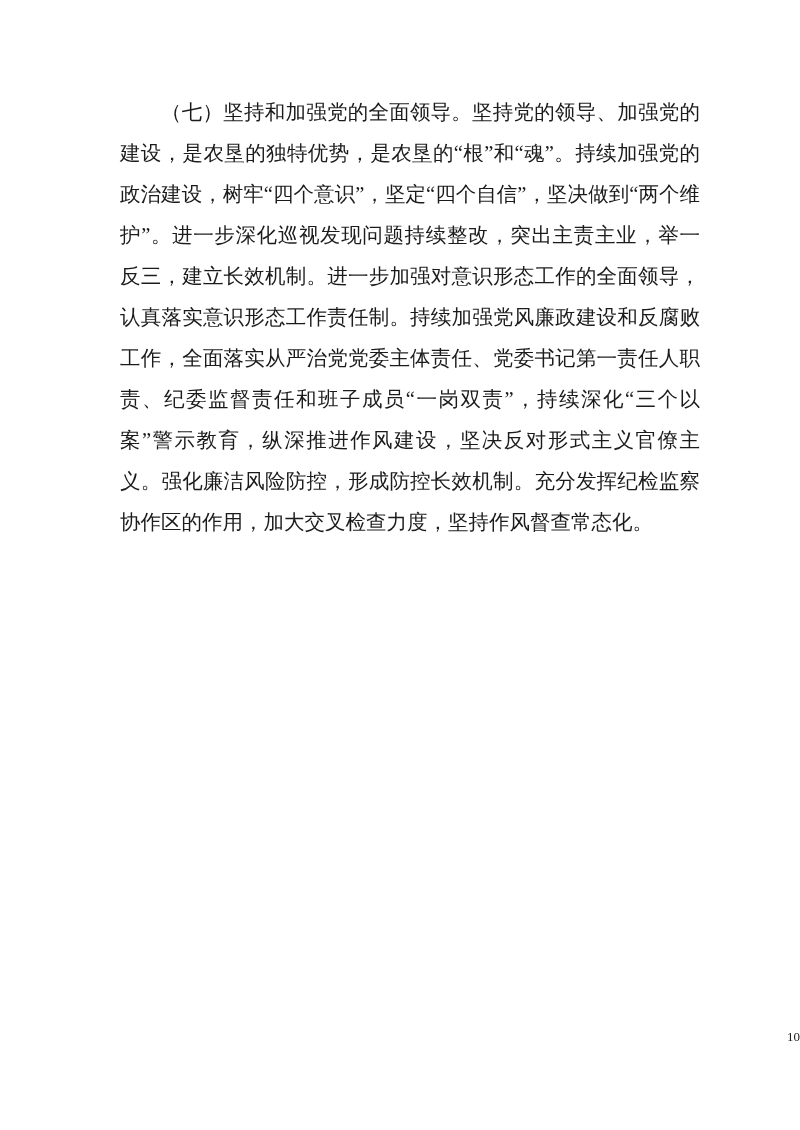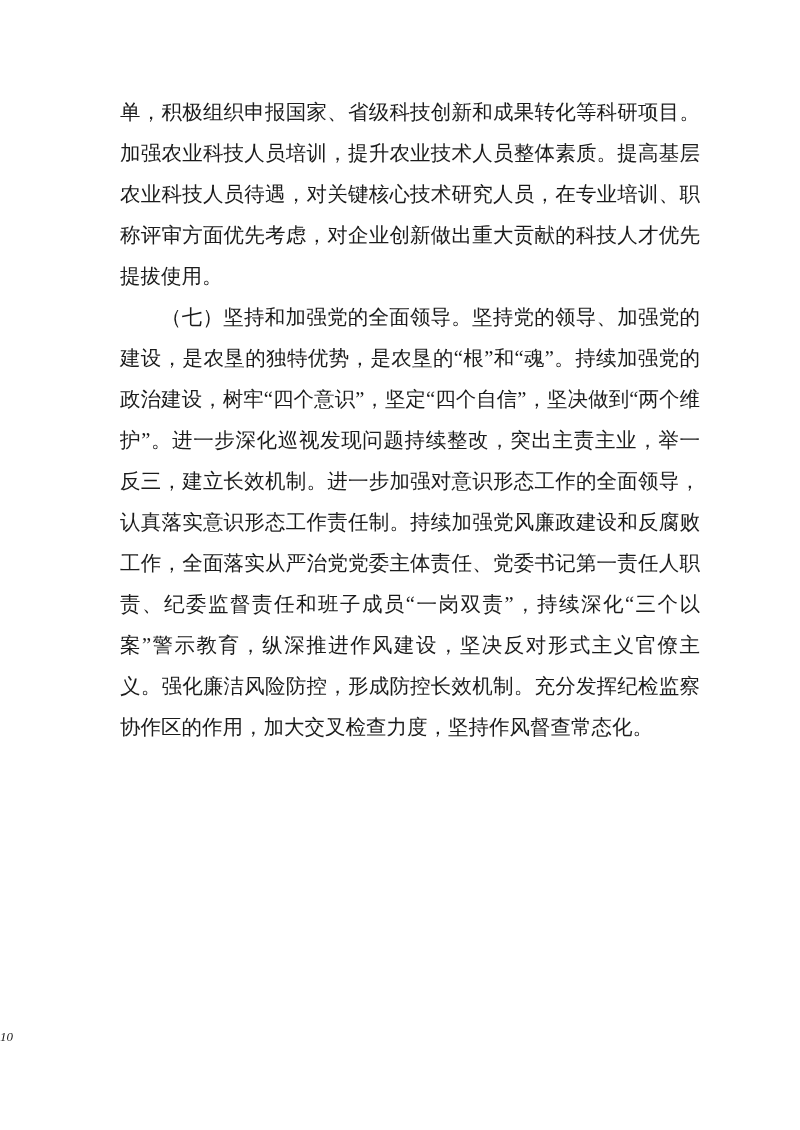--- a/index.html
+++ b/index.html
@@ -35,34 +35,30 @@
     text-indent: 2em;
   }
   .para-lead {
     font-weight: 400;
   }
   .page-number {
     position: absolute;
     left: 0;
     top: 1028px;
     width: 100%;
-    text-align: left;
+    text-align: right;
     font-size: 13px;
     line-height: 18px;
     color: #1b1b1b;
     font-family: "Liberation Serif", "DejaVu Serif", serif;
-    font-style: italic;
   }
 </style>
 </head>
 <body>
 
 <div class="page">
   <div class="content">
-    <p class="para">
-      <span>单，积极组织申报国家、省级科技创新和成果转化等科研项目。加强农业科技人员培训，提升农业技术人员整体素质。提高基层农业科技人员待遇，对关键核心技术研究人员，在专业培训、职称评审方面优先考虑，对企业创新做出重大贡献的科技人才优先提拔使用。</span>
-    </p>
     <p class="para indented">
       <span class="para-lead">（七）坚持和加强党的全面领导。</span><span>坚持党的领导、加强党的建设，是农垦的独特优势，是农垦的“根”和“魂”。持续加强党的政治建设，树牢“四个意识”，坚定“四个自信”，坚决做到“两个维护”。进一步深化巡视发现问题持续整改，突出主责主业，举一反三，建立长效机制。进一步加强对意识形态工作的全面领导，认真落实意识形态工作责任制。持续加强党风廉政建设和反腐败工作，全面落实从严治党党委主体责任、党委书记第一责任人职责、纪委监督责任和班子成员“一岗双责”，持续深化“三个以案”警示教育，纵深推进作风建设，坚决反对形式主义官僚主义。强化廉洁风险防控，形成防控长效机制。充分发挥纪检监察协作区的作用，加大交叉检查力度，坚持作风督查常态化。</span>
     </p>
   </div>
   <div class="page-number">10</div>
 </div>
 
 </body></html>

